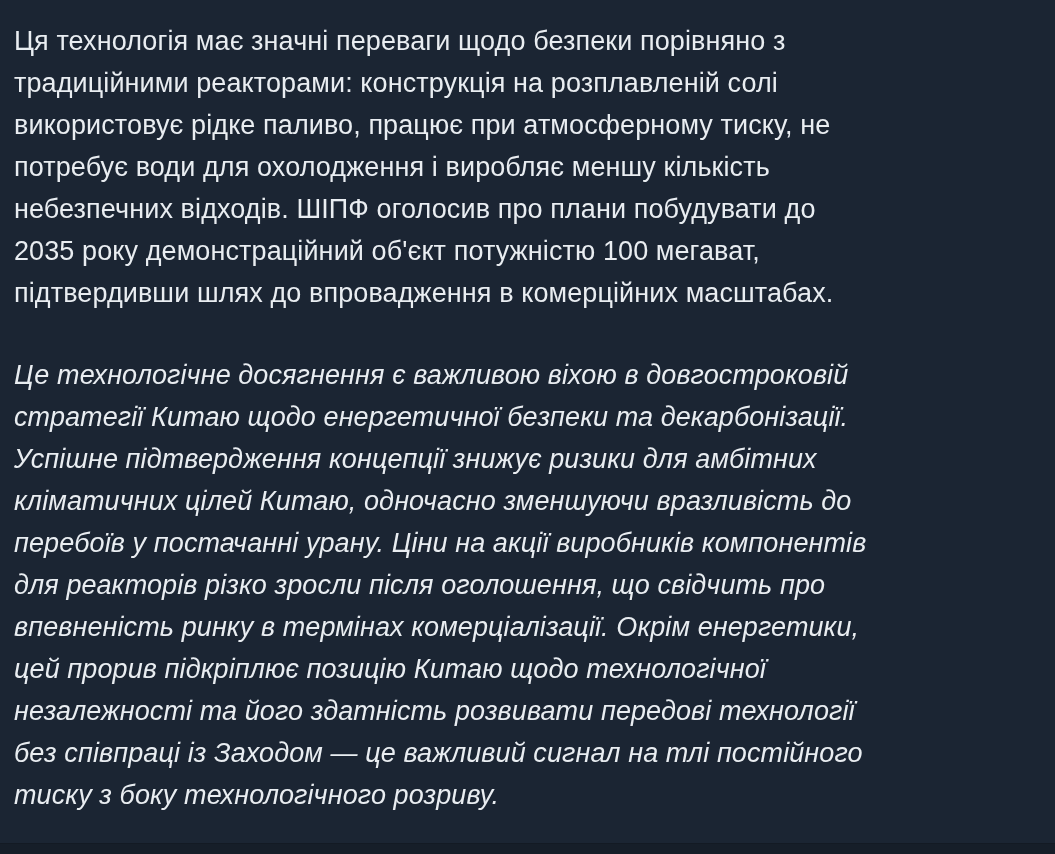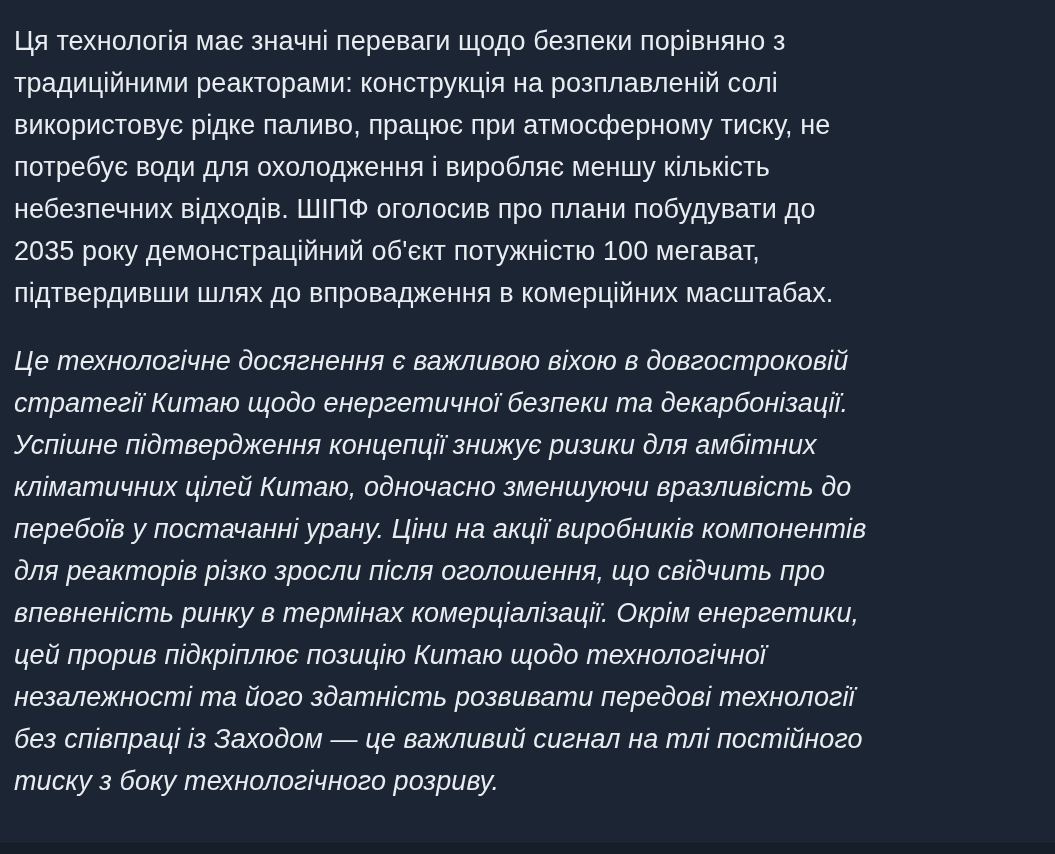--- a/index.html
+++ b/index.html
@@ -20,21 +20,21 @@
     padding: 20px 14px 0 14px;
     color: #e9edf1;
     font-size: 27px;
     line-height: 42px;
     letter-spacing: 0.1px;
   }
   .message-text p {
     margin: 0;
   }
   .message-text p + p {
-    margin-top: 26px;
+    margin-top: 40px;
   }
   .para-italic {
     font-style: italic;
   }
   .bottom-strip {
     position: absolute;
     left: 0;
     bottom: 0;
     width: 1055px;
     height: 10px;

